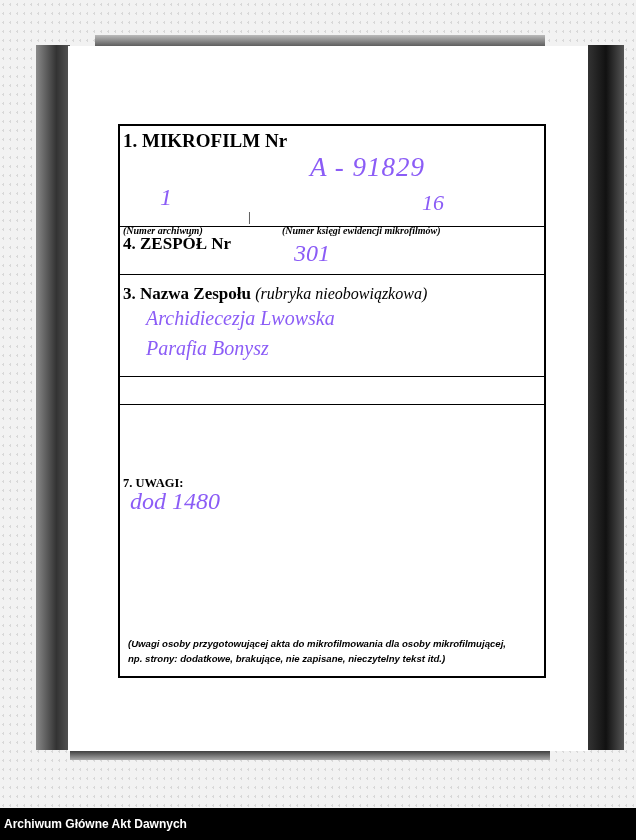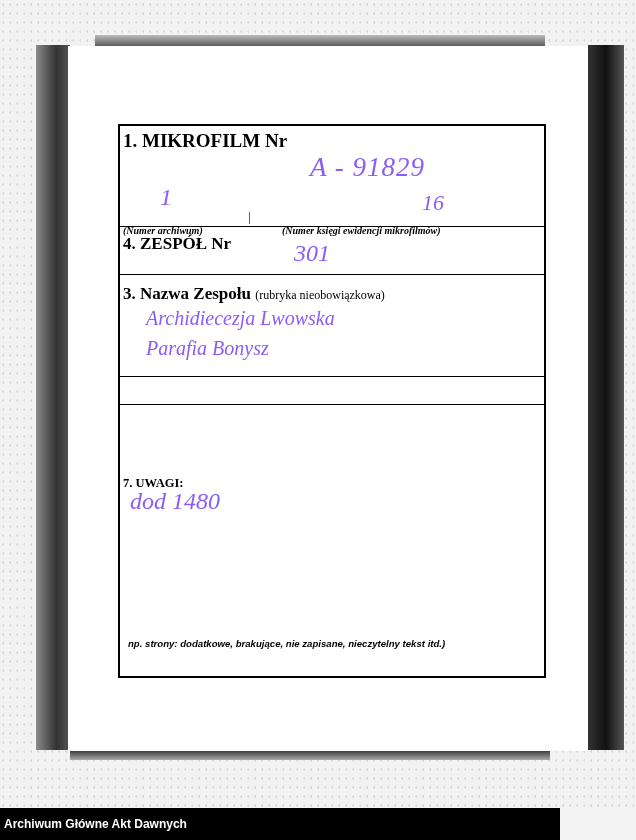--- a/index.html
+++ b/index.html
@@ -12,21 +12,21 @@
   .botband { position:absolute; left:70px; top:750px; width:480px; height:10px; background:linear-gradient(#333,#aaa); }
   .card { position:absolute; left:68px; top:46px; width:520px; height:705px; background:#fff; }
   .form { position:absolute; left:118px; top:124px; width:424px; height:550px; border:2px solid #000; background:#fff; }
   .row { position:absolute; left:0; width:424px; border-bottom:1.5px solid #000; }
   .lbl { position:absolute; font-weight:bold; color:#000; }
   .hand { position:absolute; font-family:Liberation Serif, serif; font-style:italic; color:#8b5cf6; font-weight:normal; }
   .it { font-style:italic; font-weight:bold; font-size:10px;margin-top:13px; }
   .sm { font-size:12.5px; font-weight:bold; }
   .vline { position:absolute; top:0; width:1.5px; background:#000; }
   .note { position:absolute; left:8px; top:510px; width:415px; font-family:"Liberation Sans", sans-serif; font-style:italic; font-weight:bold; font-size:9.6px; line-height:15px; color:#000; }
-  .footer { position:absolute; left:0; top:808px; width:560px; height:32px; background:#000; }
+  .footer { position:absolute; left:0; top:808px; width:636px; height:32px; background:#000; }
   .footer span { position:absolute; left:4px; top:9px; color:#fff; font-family:"Liberation Sans", sans-serif; font-weight:bold; font-size:12px; }
 </style>
 </head>
 <body>
 
 <div class="scan"></div>
 <div class="topband"></div>
 <div class="leftband"></div>
 <div class="rightband"></div>
 <div class="botband"></div>
@@ -43,32 +43,33 @@
     <div class="lbl" style="left:128px;top:83px;font-size:13px;font-weight:normal;">|</div>
     <div class="lbl it" style="left:162px;top:86px;">(Numer księgi ewidencji mikrofilmów)</div>
   </div>
 
   <div class="row" style="top:100px;height:48px;">
     <div class="lbl" style="left:3px;top:8px;font-size:17px;">4. ZESPÓŁ  Nr</div>
     <div class="hand" style="left:174px;top:14px;font-size:24px;">301</div>
   </div>
 
   <div class="row" style="top:148px;height:102px;">
-    <div class="lbl" style="left:3px;top:10px;font-size:17px;"><span>3. Nazwa Zespołu</span> <span style="font-weight:normal;font-size:12px;">(rubryka nieobowiązkowa)</span></div>
+    <div class="lbl" style="left:3px;top:10px;font-size:17px;"><span>3. Nazwa Zespołu</span> <span style="font-style:italic;font-weight:normal;font-size:16px;">(rubryka nieobowiązkowa)</span></div>
     <div class="hand" style="left:26px;top:33px;font-size:20px;">Archidiecezja Lwowska</div>
     <div class="hand" style="left:26px;top:63px;font-size:20px;">Parafia Bonysz</div>
   </div>
 
   <div class="row" style="top:250px;height:28px;"></div>
 
 
   <div>
     <div class="lbl sm" style="left:3px;top:350px;">7. UWAGI:</div>
     <div class="hand" style="left:10px;top:362px;font-size:24px;">dod 1480</div>
     <div class="note">
+      <div>(Uwagi osoby przygotowującej akta do mikrofilmowania dla osoby mikrofilmującej,</div>
       <div>np. strony: dodatkowe, brakujące, nie zapisane, nieczytelny tekst itd.)</div>
     </div>
   </div>
 </div>
 
 <div class="footer">
   <span>Archiwum Główne Akt Dawnych</span>
 </div>
 
 </body></html>

